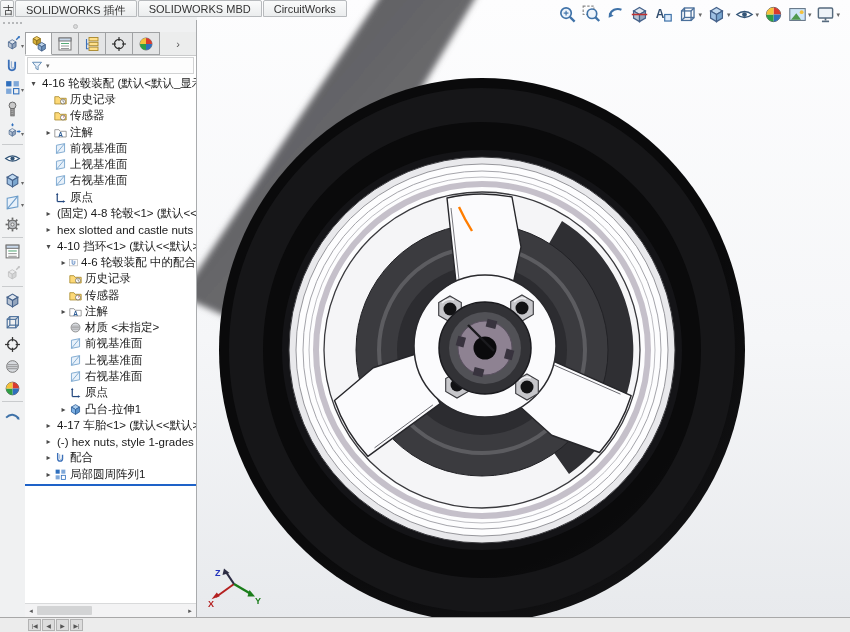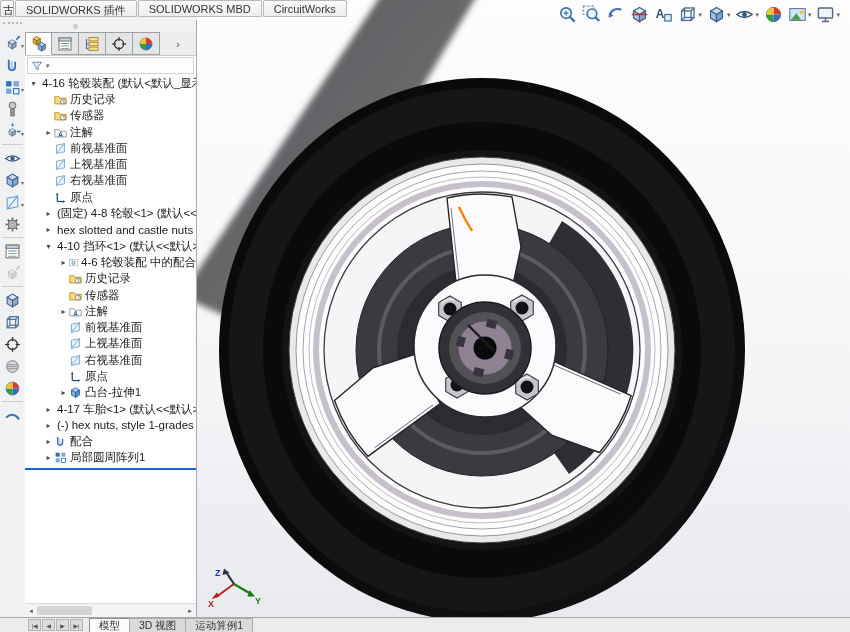--- a/index.html
+++ b/index.html
@@ -511,20 +511,27 @@
       <div class="trow" style="padding-left: 33px;">
         <span class="exp">▸</span>
         <svg class="ic" width="13" height="13" viewBox="0 0 16 16">
           <use href="#sym-folder-a"></use>
         </svg>
         <span class="tlabel">注解</span>
       </div>
       <div class="trow" style="padding-left: 33px;">
         <span class="exp"></span>
         <svg class="ic" width="13" height="13" viewBox="0 0 16 16">
+          <use href="#sym-material"></use>
+        </svg>
+        <span class="tlabel">材质 &lt;未指定&gt;</span>
+      </div>
+      <div class="trow" style="padding-left: 33px;">
+        <span class="exp"></span>
+        <svg class="ic" width="13" height="13" viewBox="0 0 16 16">
           <use href="#sym-plane"></use>
         </svg>
         <span class="tlabel">前视基准面</span>
       </div>
       <div class="trow" style="padding-left: 33px;">
         <span class="exp"></span>
         <svg class="ic" width="13" height="13" viewBox="0 0 16 16">
           <use href="#sym-plane"></use>
         </svg>
         <span class="tlabel">上视基准面</span>
@@ -761,18 +768,13 @@
     </div>
 </div>
 
 <div id="bottom-bar">
   <div id="nav-btns">
       <div class="nbtn">|◀</div>
       <div class="nbtn">◀</div>
       <div class="nbtn">▶</div>
       <div class="nbtn">▶|</div>
     </div>
-  <div id="btabs" style="display:flex;align-items:stretch;">
-      <div class="btab active">模型</div>
-      <div class="btab">3D 视图</div>
-      <div class="btab">运动算例1</div>
-    </div>
 </div>
 
 </body></html>

